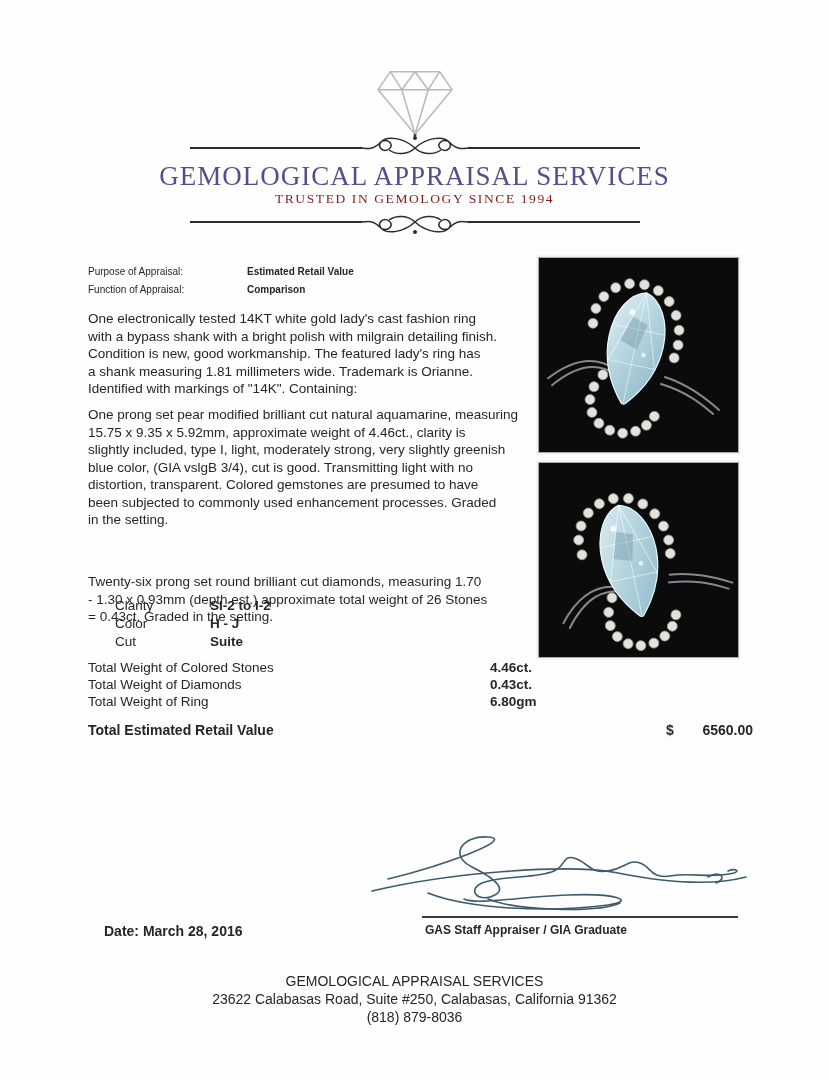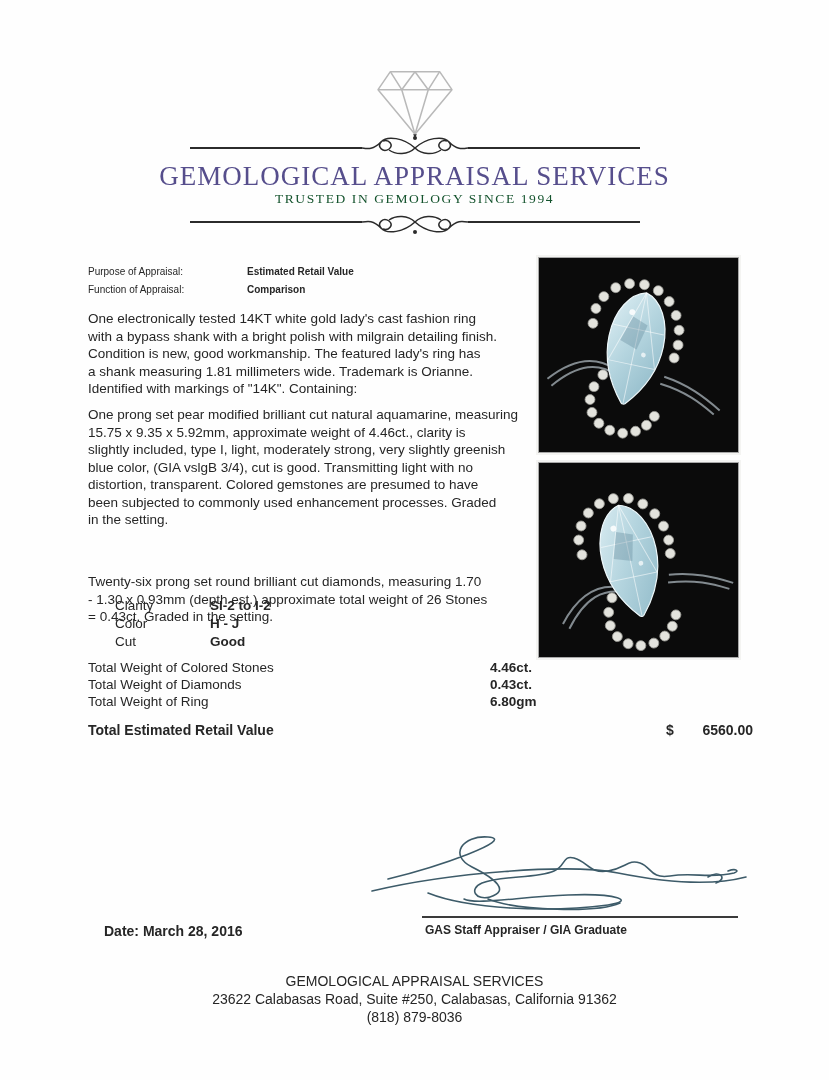--- a/index.html
+++ b/index.html
@@ -14,21 +14,21 @@
   .ornament{display:block;margin:0 auto;}
   .ornament.flip{transform:scaleY(-1);}
   .brand-title{
     font-family:"Liberation Serif",serif;
     font-size:27px;letter-spacing:1px;line-height:30px;
     color:#564e8c;margin:1px 0 0 0;white-space:nowrap;
   }
   .brand-tagline{
     font-family:"Liberation Serif",serif;
     font-size:13.5px;letter-spacing:1.6px;line-height:16px;
-    color:#14532d;margin:0 0 3px 0;white-space:nowrap;
+    color:#7f1d1d;margin:0 0 3px 0;white-space:nowrap;
   }
   .meta{position:absolute;top:263px;left:88px;}
   .meta-row{display:flex;font-size:10px;line-height:17.5px;}
   .meta-row .lbl{width:159px;}
   .meta-row .val{font-weight:bold;}
   .para{position:absolute;left:88px;width:480px;font-size:13.5px;line-height:17.5px;white-space:pre-line;}
   .p1{top:310px;} .p2{top:406px;} .p3{top:533px;margin-top:40px;}
   
   .grades{position:absolute;left:115px;top:597px;font-size:13.5px;line-height:18px;}
   .grade-row{display:flex;}
@@ -133,21 +133,21 @@
     <div class="grade-row">
       <span class="lbl">Clarity</span>
       <span class="val">SI-2 to I-2</span>
     </div>
     <div class="grade-row">
       <span class="lbl">Color</span>
       <span class="val">H - J</span>
     </div>
     <div class="grade-row">
       <span class="lbl">Cut</span>
-      <span class="val">Good</span>
+      <span class="val">Suite</span>
     </div>
   </div>
 
   <div class="totals">
     <div class="tot-row">
       <span class="lbl">Total Weight of Colored Stones</span>
       <span class="val">4.46ct.</span>
     </div>
     <div class="tot-row">
       <span class="lbl">Total Weight of Diamonds</span>

